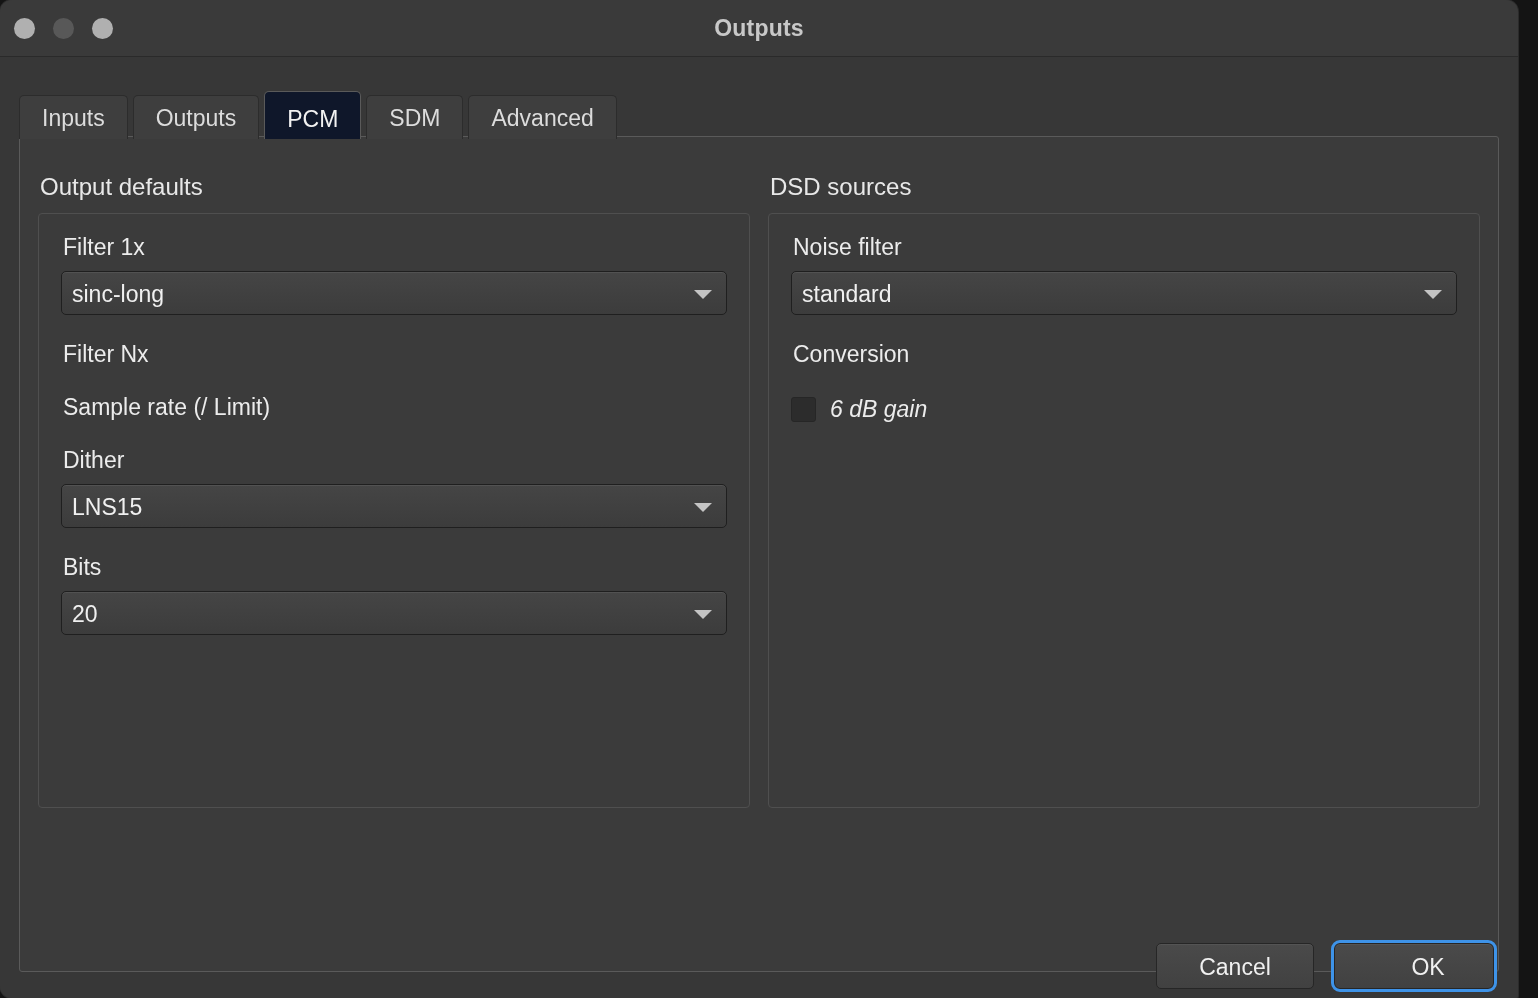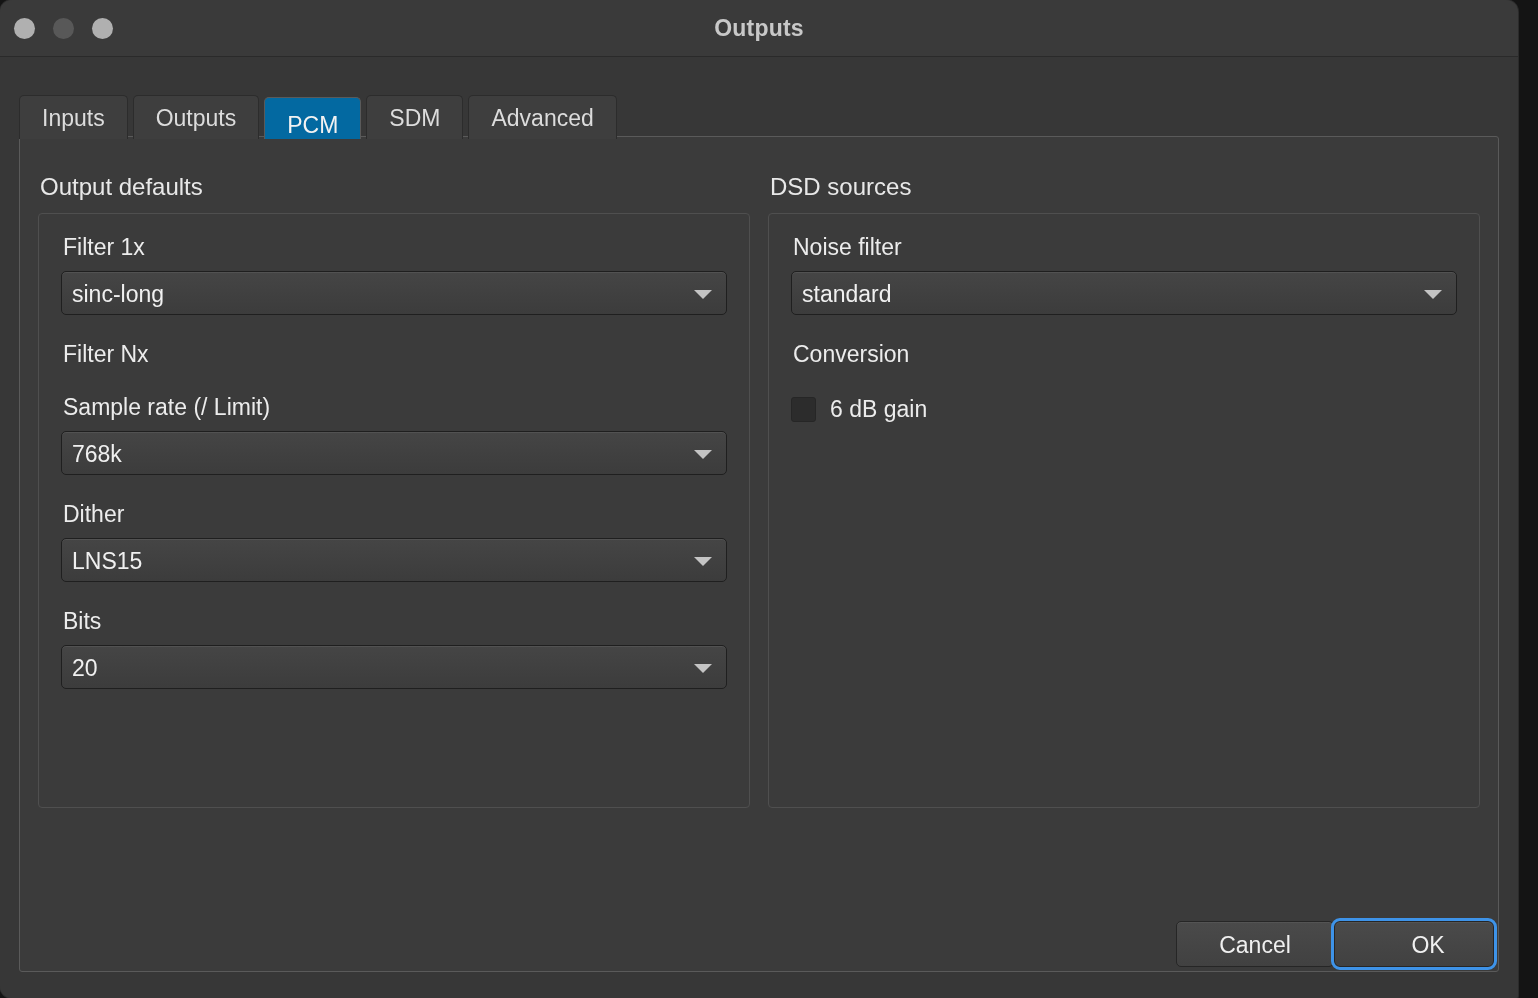--- a/index.html
+++ b/index.html
@@ -102,23 +102,23 @@
     background: #3e3e3e;
     border: 1px solid #2c2c2c;
     border-bottom: none;
     border-top-left-radius: 5px;
     border-top-right-radius: 5px;
     margin-right: 5px;
     box-sizing: border-box;
     user-select: none;
   }
   .tab.active {
-    height: 42px;
+    height: 48px;
     line-height: 54px;
-    background: #0369a1;
+    background: #0f172a;
     color: #f2f2f2;
     border-color: #5a5a5a;
     position: relative;
     z-index: 4;
   }
 
   
   .tabframe {
     position: absolute;
     left: 19px;
@@ -193,42 +193,44 @@
     border-right: 9px solid transparent;
     border-top: 9px solid #c4c4c4;
   }
 
   
   .checkrow {
     display: flex;
     align-items: center;
     margin-top: 28px;
     user-select: none;
+    font-style: italic;
   }
   .checkbox {
     width: 25px;
     height: 25px;
     background: #2c2c2c;
     border: 1px solid #262626;
     border-radius: 3px;
     box-sizing: border-box;
     margin-right: 14px;
     cursor: default;
   }
   .checkrow .cblabel {
     font-size: 23px;
     color: #ececec;
   }
 
   
   .footer {
     position: absolute;
     right: 24px;
-    bottom: 32px;
-    display: flex;
+    bottom: 10px;
+    display: flex;
+    gap: 20px;
     align-items: center;
   }
   .btn {
     min-width: 158px;
     height: 46px;
     line-height: 46px;
     text-align: center;
     font-size: 23px;
     color: #f0f0f0;
     background: linear-gradient(#4a4a4a, #414141);
@@ -284,24 +286,20 @@
 
               <div class="field-label">Filter 1x</div>
               <div class="combo">
                 <span class="value">sinc-long</span>
                 <span class="arrow"></span>
               </div>
 
               <div class="field-label spaced">Filter Nx</div>
 
               <div class="field-label spaced">Sample rate (/ Limit)</div>
-              <div class="combo">
-                <span class="value">768k</span>
-                <span class="arrow"></span>
-              </div>
 
               <div class="field-label spaced">Dither</div>
               <div class="combo">
                 <span class="value">LNS15</span>
                 <span class="arrow"></span>
               </div>
 
               <div class="field-label spaced">Bits</div>
               <div class="combo">
                 <span class="value">20</span>

